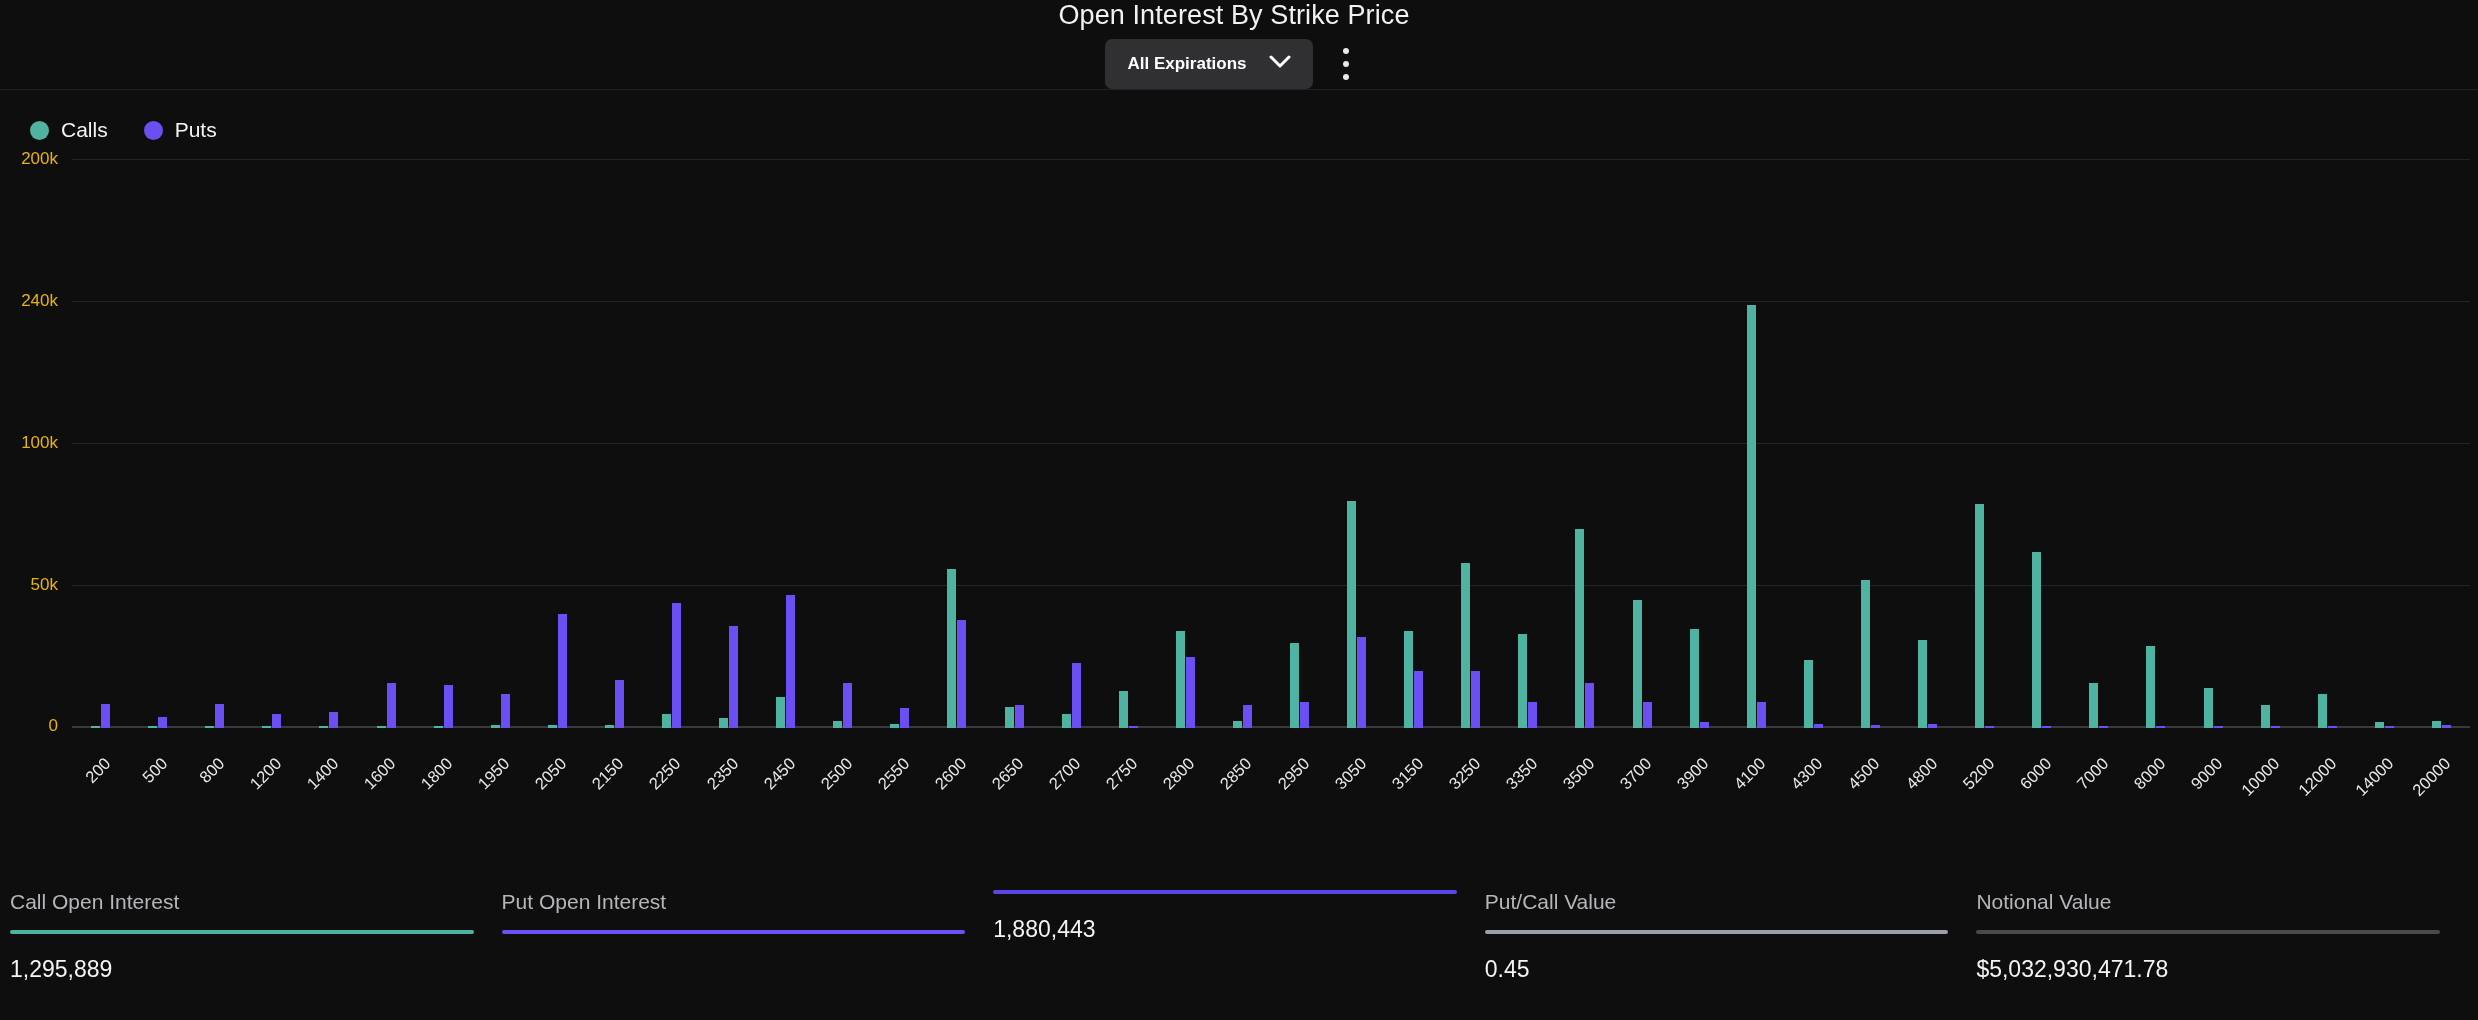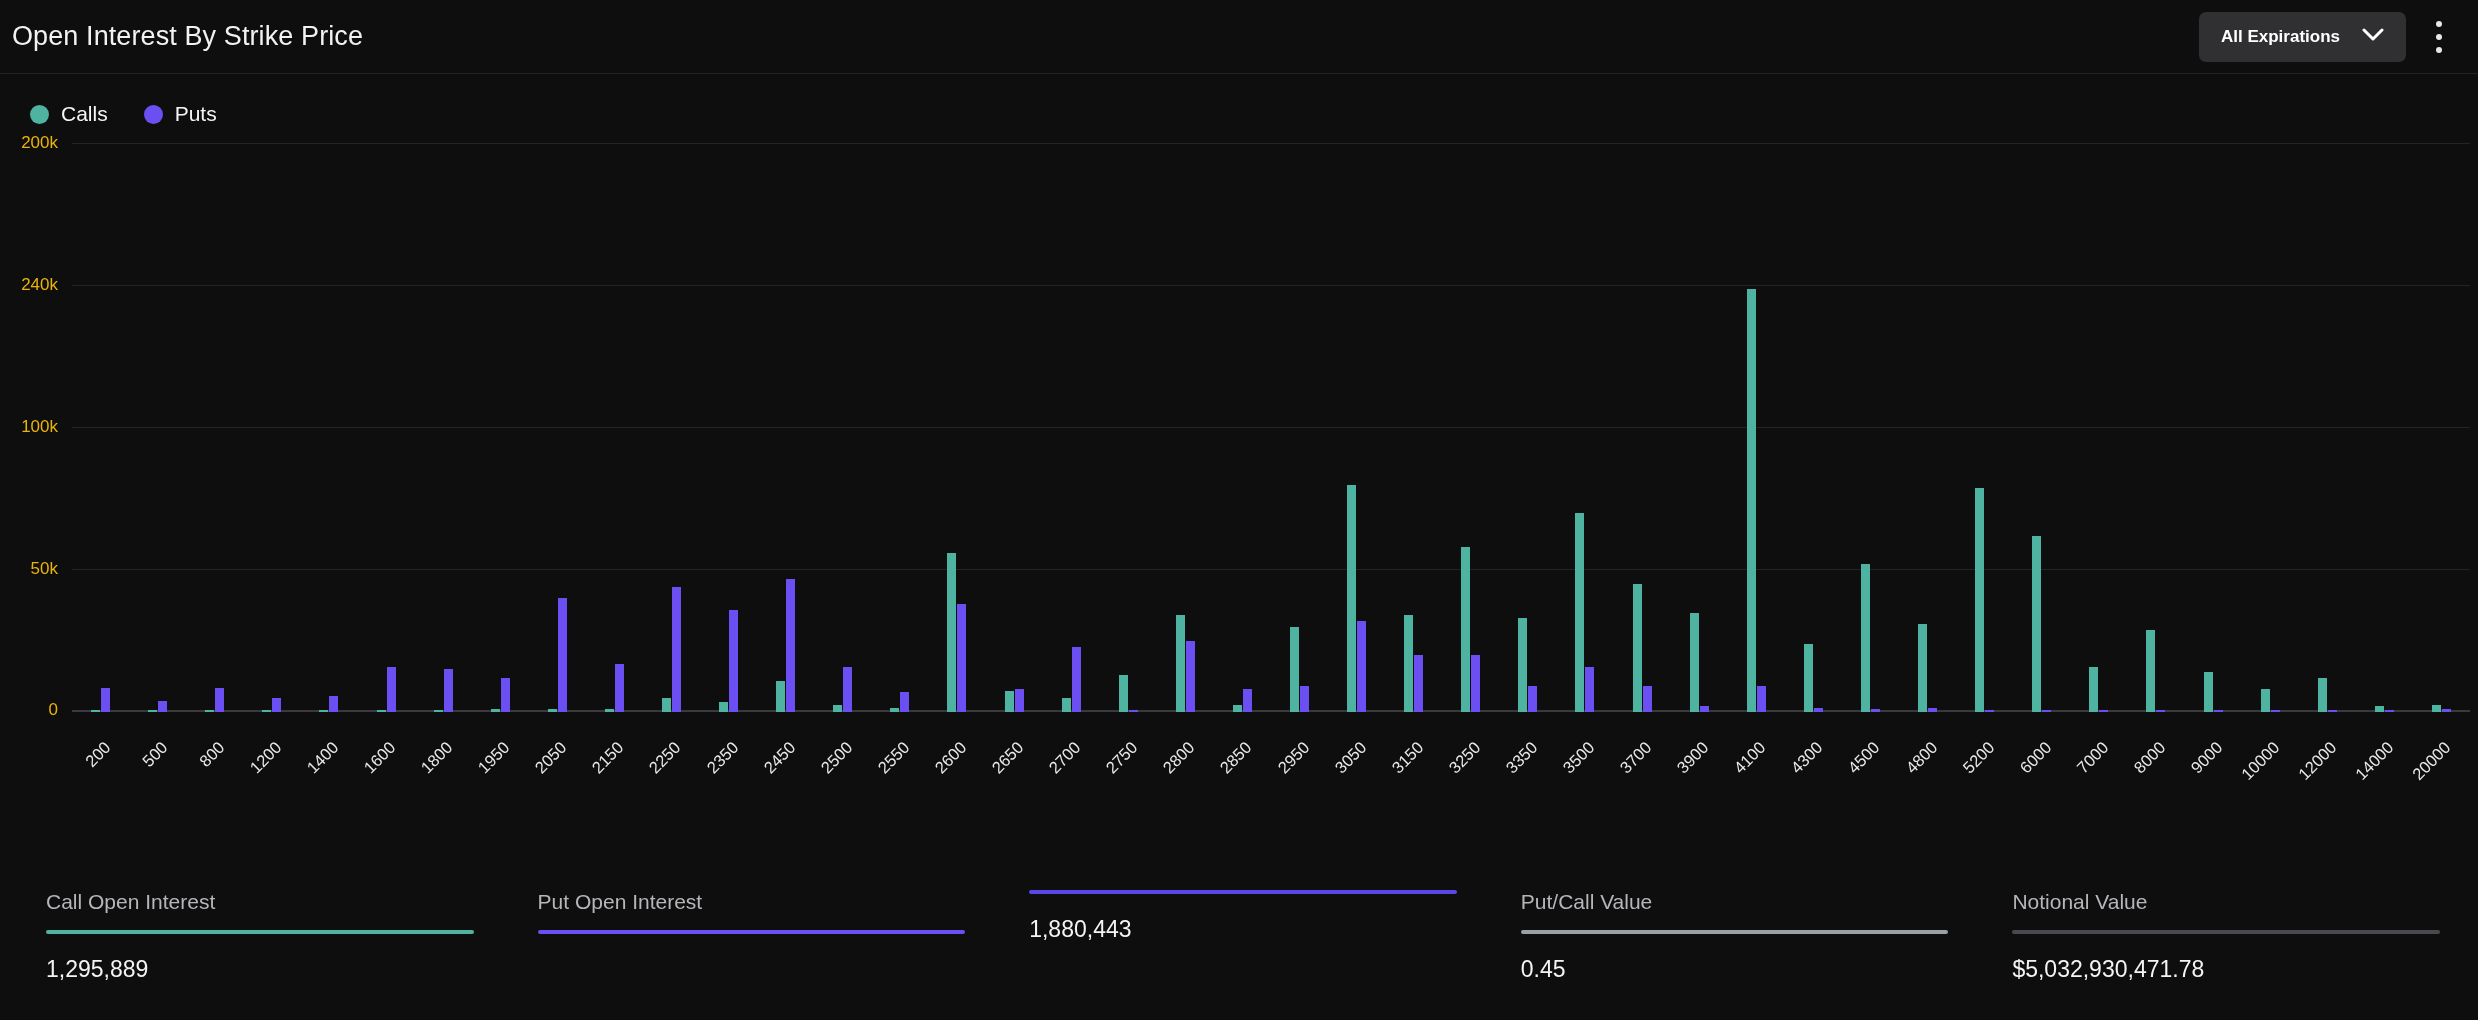--- a/index.html
+++ b/index.html
@@ -8,27 +8,28 @@
     height: 1020px;
     background: #0e0e0f;
     font-family: "Liberation Sans", sans-serif;
     color: #ffffff;
     overflow: hidden;
   }
   .panel { width: 2478px; height: 1020px; position: relative; background:#0e0e0f; }
 
   
   .header {
-    height: 74px;
+    height: 90px;
     display: flex;
     align-items: center;
     justify-content: space-between;
     padding: 0 22px 0 12px;
     border-bottom: 1px solid #222225;
     background: #0e0e0f;
+    flex-direction: column;
   }
   .header-title {
     font-size: 27px;
     font-weight: 400;
     color: #f2f2f3;
     letter-spacing: .1px;
   }
   .header-right { display: flex; align-items: center; gap: 16px; }
   .expiry-select {
     background: #303033;
@@ -135,21 +136,21 @@
   }
 
   
   .stats {
     position: absolute;
     left: 0; right: 0; bottom: 0;
     height: 130px;
     display: flex;
     padding: 0 10px;
   }
-  .stat { flex: 1 1 0; padding-right: 28px; margin-left: 36px; }
+  .stat { flex: 1 1 0; padding-right: 28px; }
   .stat-label {
     font-size: 21px;
     color: #b6b6ba;
     font-weight: 400;
     padding-bottom: 16px;
     display:block;
   }
   .stat-bar { height: 4px; border-radius: 2px; display:block; }
   .stat-value {
     display:block;

